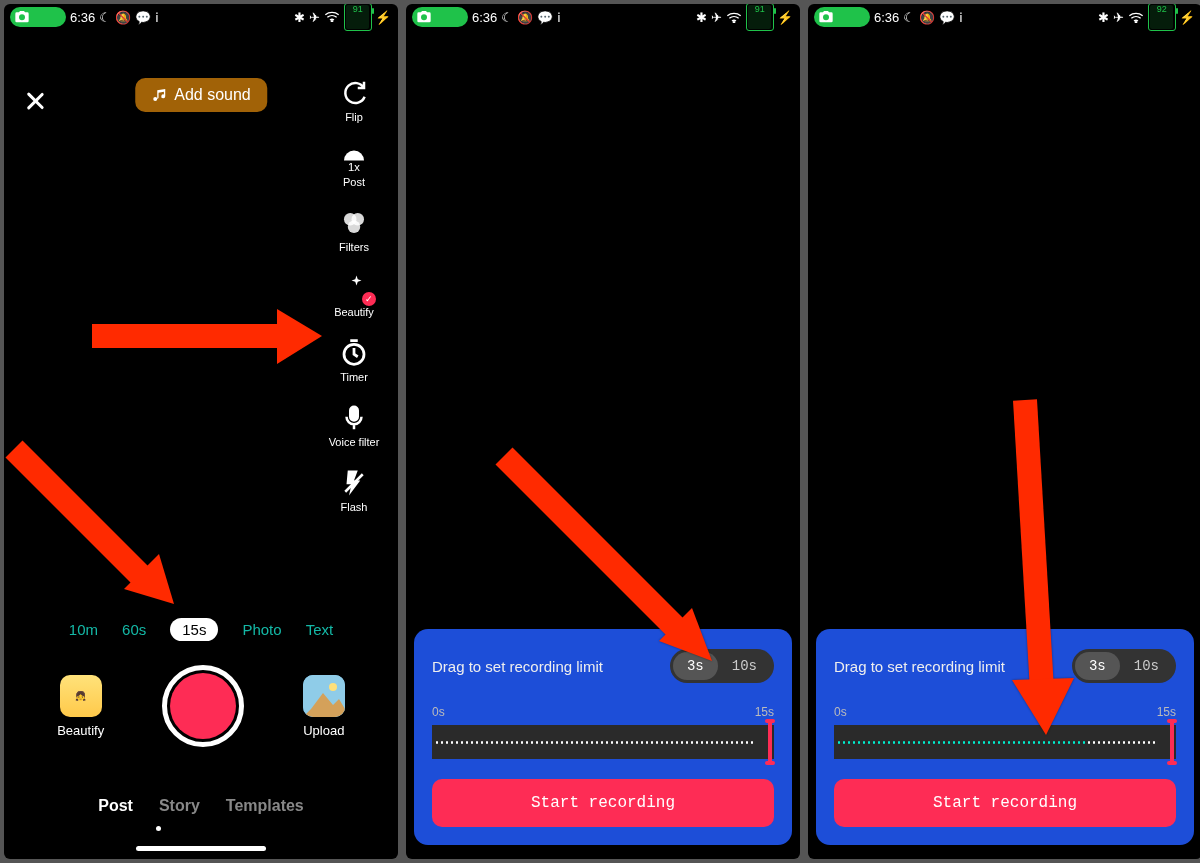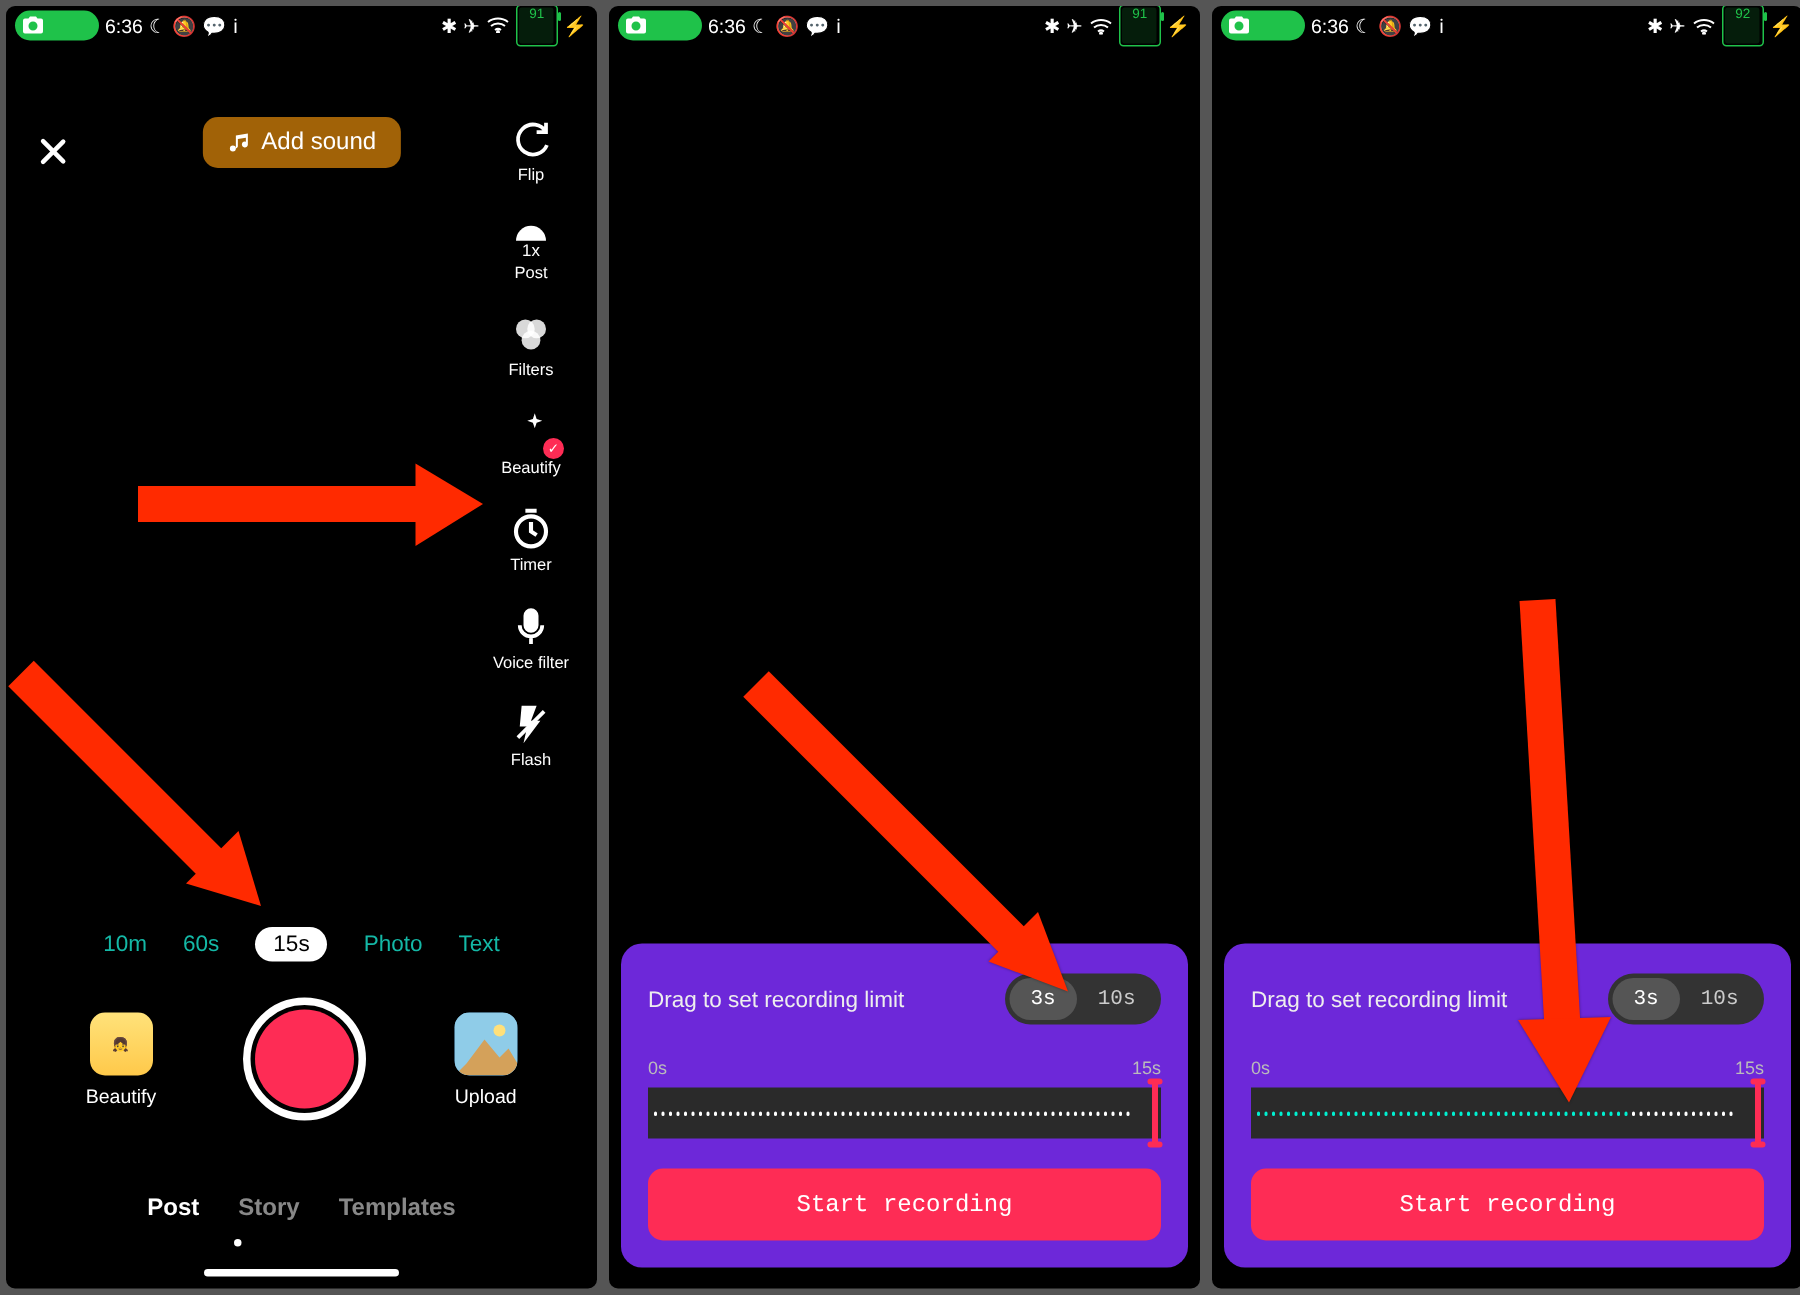--- a/index.html
+++ b/index.html
@@ -142,21 +142,21 @@
   .mode-dot { position:absolute; bottom:28px; left:50%; margin-left:-45px; width:5px; height:5px; background:#fff; border-radius:50%; }
 
   .home-ind {
     position:absolute; bottom:8px; left:50%; transform:translateX(-50%);
     width:130px; height:5px; border-radius:3px; background:#fff;
   }
 
   
   .timer-panel {
     position:absolute; left:8px; right:8px; bottom:14px;
-    background:#6d28d9;
+    background:#1d4ed8;
     border-radius:14px;
     padding:20px 18px 18px;
   }
   .tp-head { display:flex; justify-content:space-between; align-items:center; margin-bottom:22px; }
   .tp-title { font-size:15px; color:#eee; }
   .tp-toggle {
     display:flex; background:#333; border-radius:18px; padding:3px;font-family:Liberation Mono, monospace;
   }
   .tp-toggle div {
     padding:6px 14px; font-size:14px; color:#ccc; border-radius:15px; cursor:pointer;

